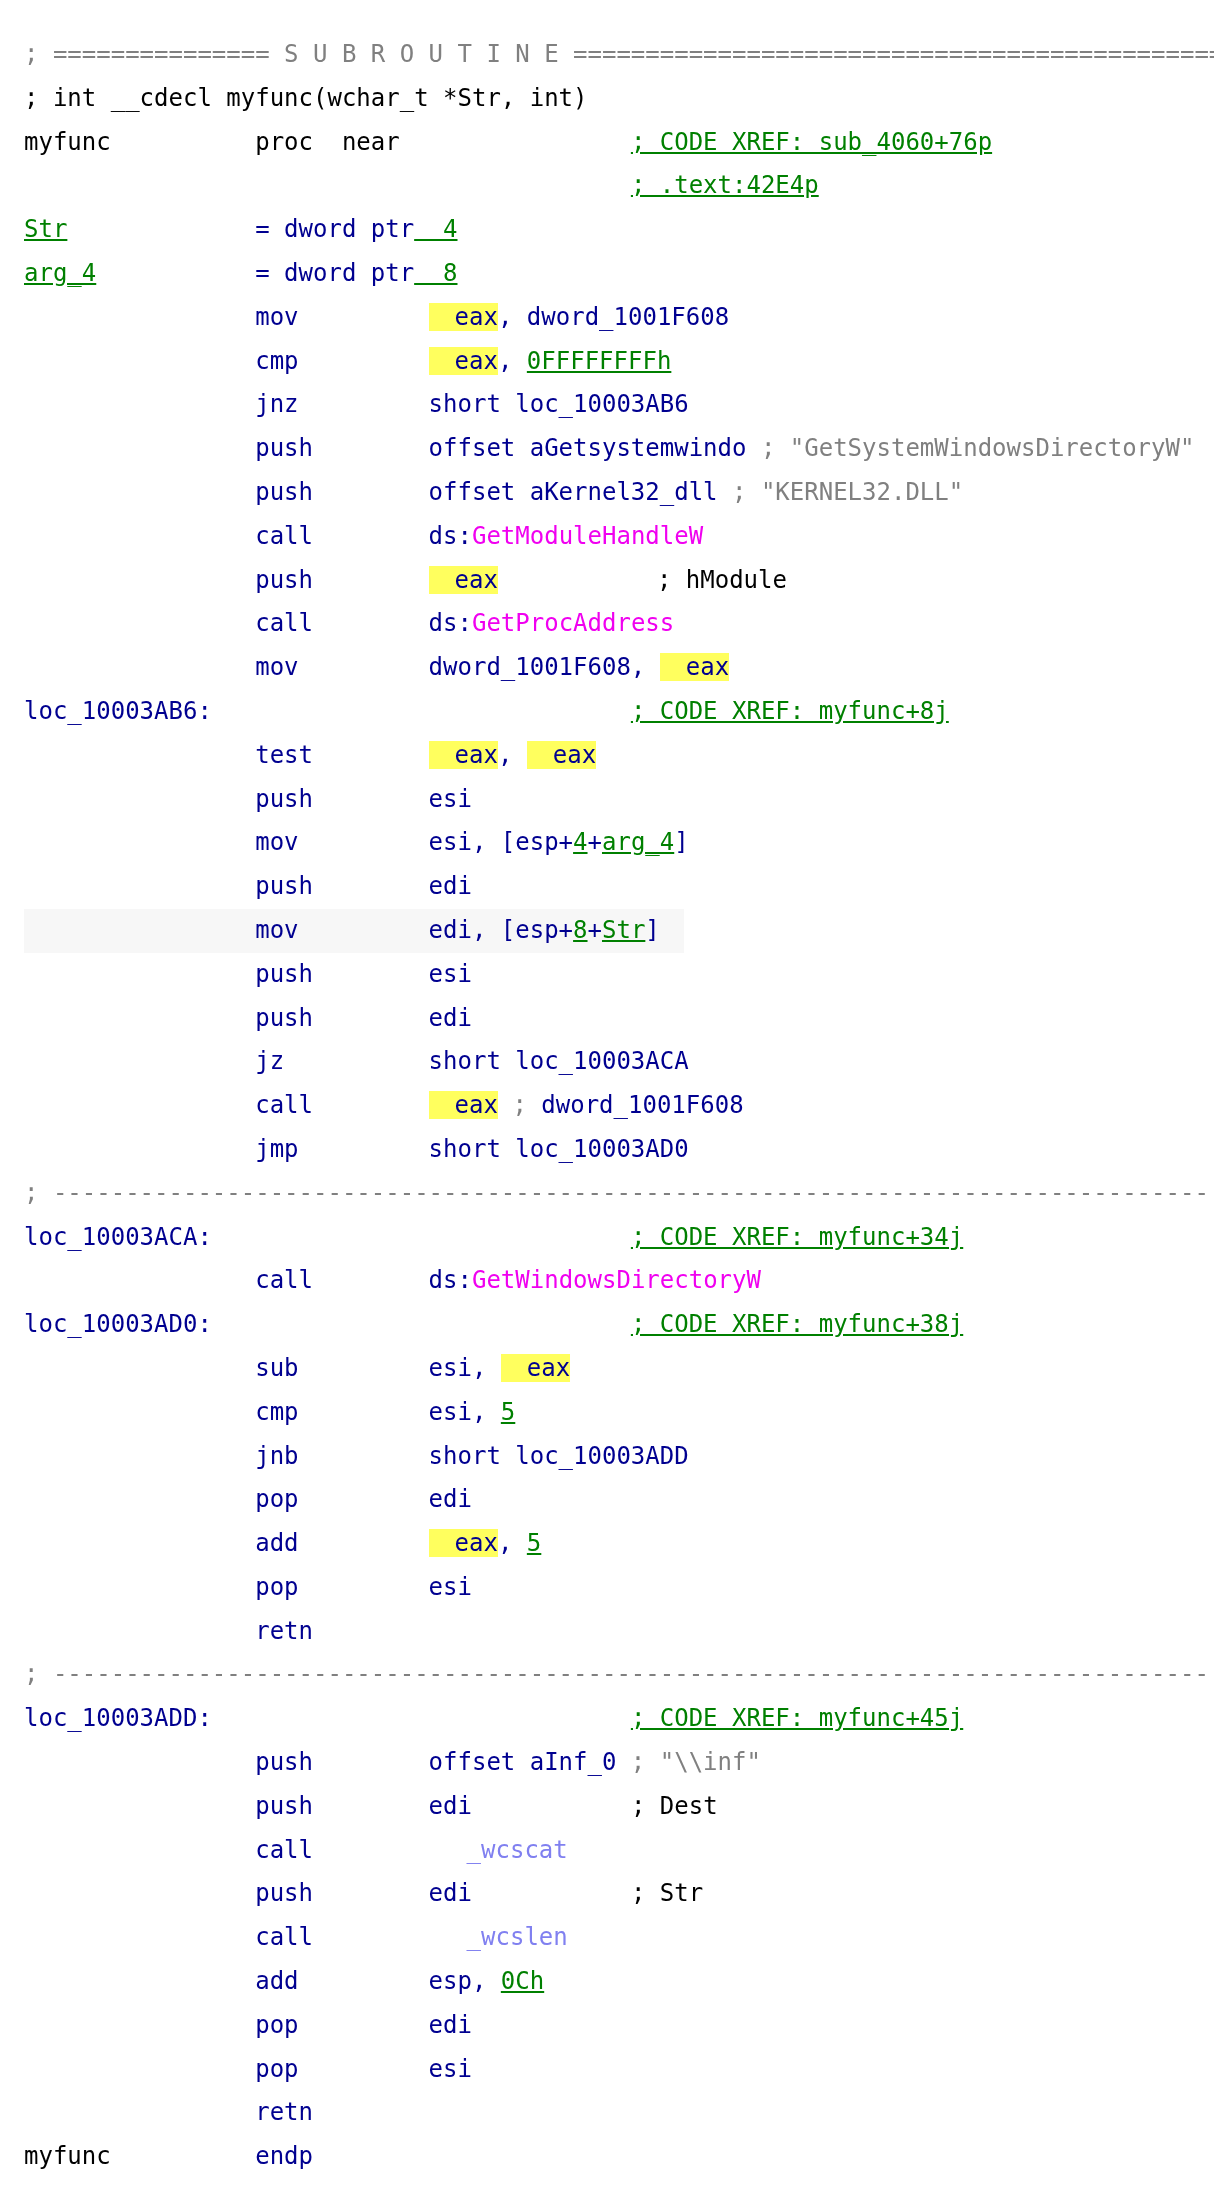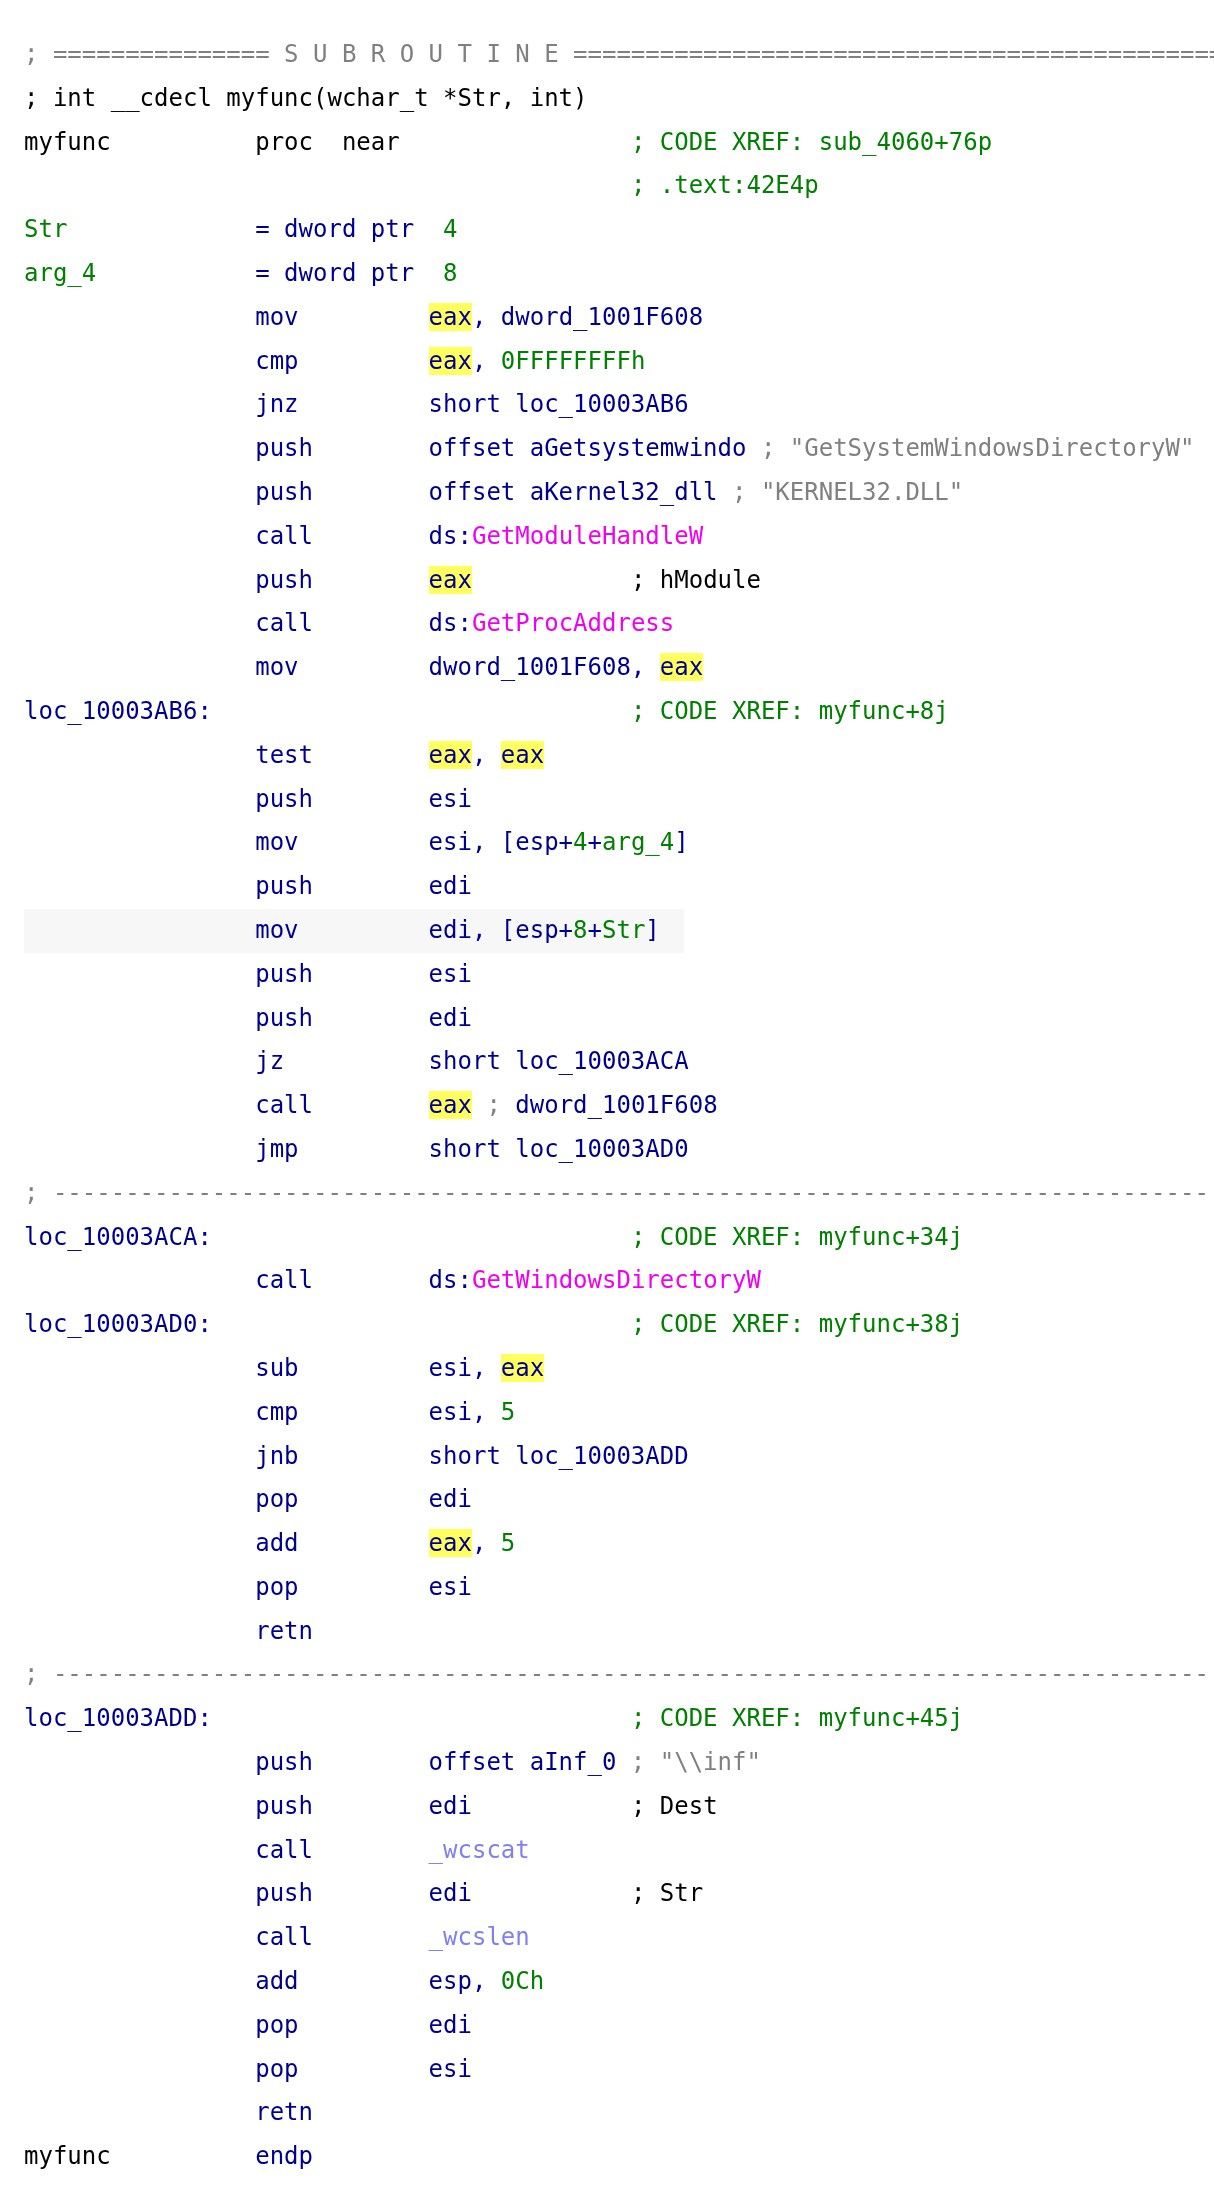--- a/index.html
+++ b/index.html
@@ -7,23 +7,23 @@
   .listing{
     font-family:"DejaVu Sans Mono","Liberation Mono",monospace;
     font-size:24px;
     line-height:43.8px;
     padding:33px 0 0 24px;
     white-space:pre;
   }
   .line{height:43.8px;white-space:pre;}
   .nv{color:var(--navy,#000090);text-align:center;}
   .bk{color:var(--black,#000000);}
-  .gr{color:var(--green,#008000);}
+  .gr{color:var(--green,#008000);text-decoration:underline;}
   .gy{color:var(--gray,#808080);}
   .mg{color:var(--magenta,#f000f0);}
-  .pw{color:var(--periwinkle,#8080f0);}
-  .hl{color:var(--navy,#000090);background:var(--highlight_bg,#ffff5e);}
+  .pw{color:var(--periwinkle,#8080f0);margin-left:38px;}
+  .hl{color:var(--navy,#000090);background:var(--highlight_bg,#ffff5e);padding-left:26px;}
   .band{background:linear-gradient(to right,var(--band,#f7f7f7) 0,var(--band,#f7f7f7) 660px,transparent 660px);}
 </style>
 </head>
 <body style="background: rgb(255, 255, 255);">
 
 <div class="listing"><div class="line"><span class="gy">; =============== S U B R O U T I N E =============================================</span></div><div class="line"><span class="bk">; int __cdecl myfunc(wchar_t *Str, int)</span></div><div class="line"><span class="bk">myfunc          proc  near                </span><span class="gr">; CODE XREF: sub_4060+76p</span></div><div class="line"><span class="bk">                                          </span><span class="gr">; .text:42E4p</span></div><div class="line"><span class="gr">Str</span><span class="nv">             = dword ptr</span><span class="gr">  4</span></div><div class="line"><span class="gr">arg_4</span><span class="nv">           = dword ptr</span><span class="gr">  8</span></div><div class="line"><span class="nv">                mov         </span><span class="hl">eax</span><span class="nv">, dword_1001F608</span></div><div class="line"><span class="nv">                cmp         </span><span class="hl">eax</span><span class="nv">, </span><span class="gr">0FFFFFFFFh</span></div><div class="line"><span class="nv">                jnz         short loc_10003AB6</span></div><div class="line"><span class="nv">                push        offset aGetsystemwindo </span><span class="gy">; "GetSystemWindowsDirectoryW"</span></div><div class="line"><span class="nv">                push        offset aKernel32_dll </span><span class="gy">; "KERNEL32.DLL"</span></div><div class="line"><span class="nv">                call        ds:</span><span class="mg">GetModuleHandleW</span></div><div class="line"><span class="nv">                push        </span><span class="hl">eax</span><span class="bk">           ; hModule</span></div><div class="line"><span class="nv">                call        ds:</span><span class="mg">GetProcAddress</span></div><div class="line"><span class="nv">                mov         dword_1001F608, </span><span class="hl">eax</span></div><div class="line"><span class="nv">loc_10003AB6:</span><span class="bk">                             </span><span class="gr">; CODE XREF: myfunc+8j</span></div><div class="line"><span class="nv">                test        </span><span class="hl">eax</span><span class="nv">, </span><span class="hl">eax</span></div><div class="line"><span class="nv">                push        esi</span></div><div class="line"><span class="nv">                mov         esi, [esp+</span><span class="gr">4</span><span class="nv">+</span><span class="gr">arg_4</span><span class="nv">]</span></div><div class="line"><span class="nv">                push        edi</span></div><div class="line band"><span class="nv">                mov         edi, [esp+</span><span class="gr">8</span><span class="nv">+</span><span class="gr">Str</span><span class="nv">]</span></div><div class="line"><span class="nv">                push        esi</span></div><div class="line"><span class="nv">                push        edi</span></div><div class="line"><span class="nv">                jz          short loc_10003ACA</span></div><div class="line"><span class="nv">                call        </span><span class="hl">eax</span><span class="gy"> ; </span><span class="nv">dword_1001F608</span></div><div class="line"><span class="nv">                jmp         short loc_10003AD0</span></div><div class="line"><span class="gy">; --------------------------------------------------------------------------------</span></div><div class="line"><span class="nv">loc_10003ACA:</span><span class="bk">                             </span><span class="gr">; CODE XREF: myfunc+34j</span></div><div class="line"><span class="nv">                call        ds:</span><span class="mg">GetWindowsDirectoryW</span></div><div class="line"><span class="nv">loc_10003AD0:</span><span class="bk">                             </span><span class="gr">; CODE XREF: myfunc+38j</span></div><div class="line"><span class="nv">                sub         esi, </span><span class="hl">eax</span></div><div class="line"><span class="nv">                cmp         esi, </span><span class="gr">5</span></div><div class="line"><span class="nv">                jnb         short loc_10003ADD</span></div><div class="line"><span class="nv">                pop         edi</span></div><div class="line"><span class="nv">                add         </span><span class="hl">eax</span><span class="nv">, </span><span class="gr">5</span></div><div class="line"><span class="nv">                pop         esi</span></div><div class="line"><span class="nv">                retn</span></div><div class="line"><span class="gy">; --------------------------------------------------------------------------------</span></div><div class="line"><span class="nv">loc_10003ADD:</span><span class="bk">                             </span><span class="gr">; CODE XREF: myfunc+45j</span></div><div class="line"><span class="nv">                push        offset aInf_0</span><span class="gy"> ; "\\inf"</span></div><div class="line"><span class="nv">                push        edi</span><span class="bk">           ; Dest</span></div><div class="line"><span class="nv">                call        </span><span class="pw">_wcscat</span></div><div class="line"><span class="nv">                push        edi</span><span class="bk">           ; Str</span></div><div class="line"><span class="nv">                call        </span><span class="pw">_wcslen</span></div><div class="line"><span class="nv">                add         esp, </span><span class="gr">0Ch</span></div><div class="line"><span class="nv">                pop         edi</span></div><div class="line"><span class="nv">                pop         esi</span></div><div class="line"><span class="nv">                retn</span></div><div class="line"><span class="bk">myfunc          </span><span class="nv">endp</span></div></div>
 
 </body></html>

